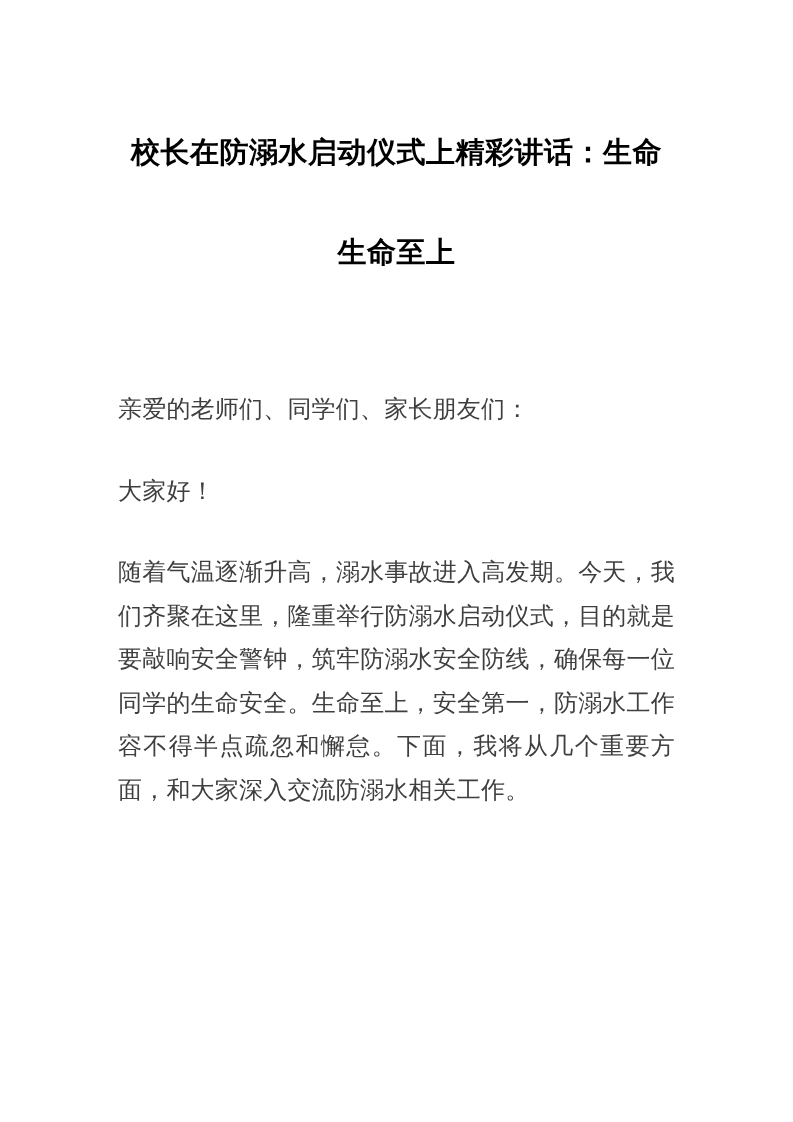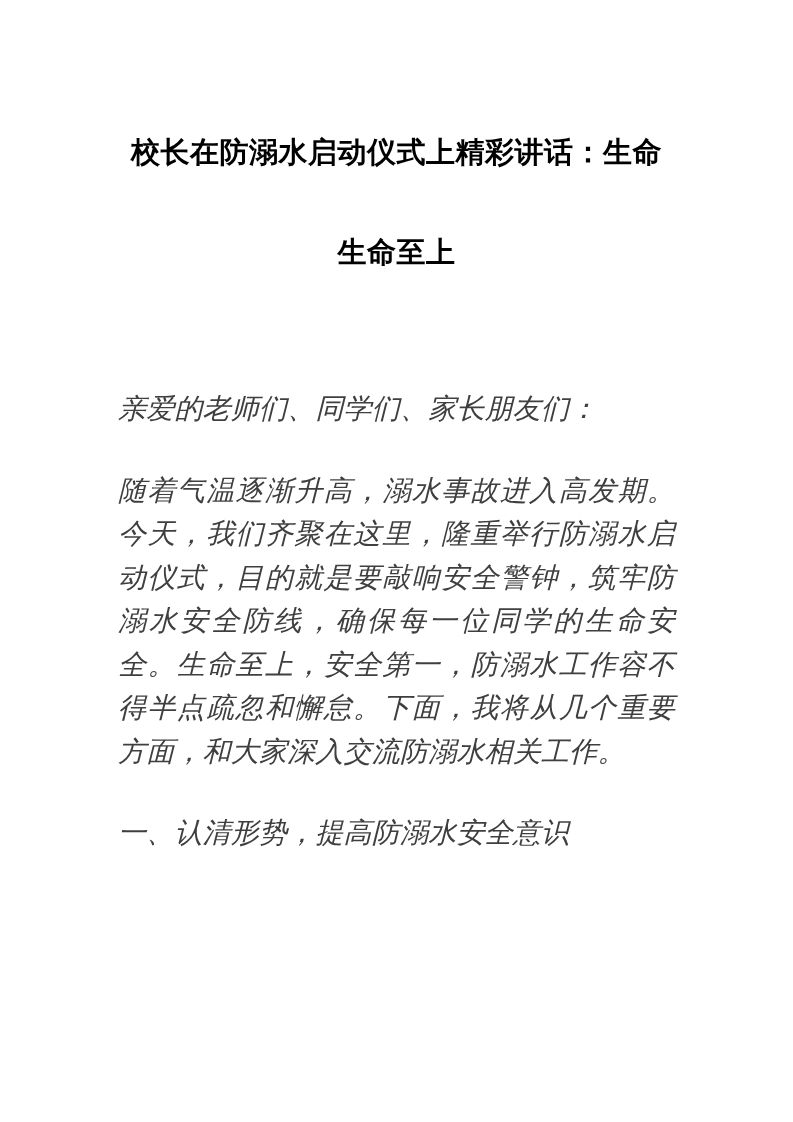--- a/index.html
+++ b/index.html
@@ -24,43 +24,42 @@
     color: #000000;
     line-height: 100px;
     text-align: center;
     letter-spacing: 0.5px;
     margin: 0 0 85px 0;
   }
   .doc-title .title-line {
     display: block;
   }
   .body-text {
-    font-size: 28px;
+    font-size: 24px;
     color: #3f3f3f;
     line-height: 43.5px;
     letter-spacing: 0.2px;
     text-align: justify;
-    font-style: italic;
   }
   .paragraph {
     margin: 0 0 38px 0;
   }
   .section-heading {
     margin: 0;
   }
 </style>
 </head>
 <body>
 
 <div class="page">
 
   <h1 class="doc-title">
     <span class="title-line">校长在防溺水启动仪式上精彩讲话：生命</span>
     <span class="title-line">生命至上</span>
   </h1>
 
   <div class="body-text">
     <p class="paragraph">亲爱的老师们、同学们、家长朋友们：</p>
+    <p class="paragraph">大家好！</p>
     <p class="paragraph">随着气温逐渐升高，溺水事故进入高发期。今天，我们齐聚在这里，隆重举行防溺水启动仪式，目的就是要敲响安全警钟，筑牢防溺水安全防线，确保每一位同学的生命安全。生命至上，安全第一，防溺水工作容不得半点疏忽和懈怠。下面，我将从几个重要方面，和大家深入交流防溺水相关工作。</p>
-    <p class="paragraph section-heading">一、认清形势，提高防溺水安全意识</p>
   </div>
 
 </div>
 
 </body></html>

